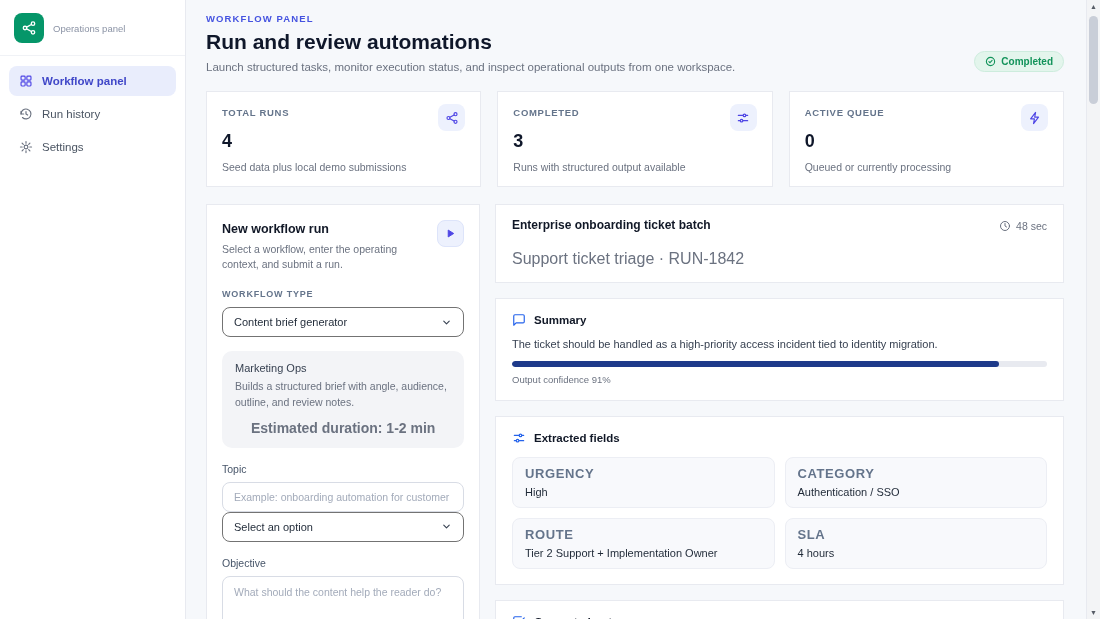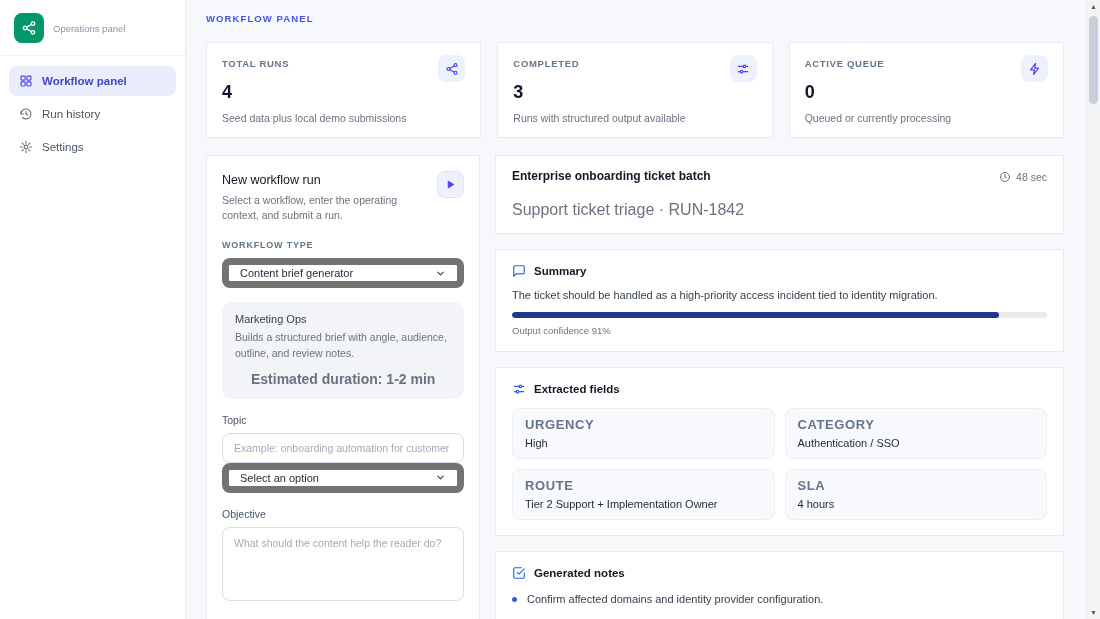--- a/index.html
+++ b/index.html
@@ -37,26 +37,26 @@
   .icon-box { width:27px; height:27px; border-radius:8px; background:#edf1fd; display:flex; align-items:center; justify-content:center; }
   .icon-box svg { width:14px; height:14px; stroke:#4f46e5; }
   .stat-value { font-size:18px; font-weight:700; color:#0f172a; margin-top:0px; }
   .stat-desc { font-size:10.5px; color:#6b7280; margin-top:9px; }
 
   .columns { display:grid; grid-template-columns:274px 1fr; gap:15px; margin-top:17px; align-items:start; }
 
   
   .form-card { padding:15px 15px 18px; }
   .form-head { display:flex; justify-content:space-between; align-items:flex-start; }
-  .form-title { font-size:12.5px; font-weight:400; color:#111827; margin-top:2px; }
+  .form-title { font-size:12.5px; font-weight:700; color:#111827; margin-top:2px; }
   .form-desc { font-size:10.5px; color:#6b7280; line-height:1.45; margin-top:6px; width:200px; }
   .play-btn { width:27px; height:27px; border-radius:8px; background:#edf1fd; border:1px solid #dde4fa; display:flex; align-items:center; justify-content:center; cursor:pointer; flex-shrink:0; }
   .play-btn svg { width:11px; height:11px; }
   .field-eyebrow { font-size:9px; font-weight:700; letter-spacing:0.8px; color:#64748b; margin-top:17px; margin-bottom:8px; }
-  .select { height:30px; border:7px solid #737373; border-radius:8px; background:#fff; display:flex; align-items:center; justify-content:space-between; padding:0 11px; font-size:11px; color:#1f2937; cursor:pointer; }
+  .select { height:30px; border:1px solid #737373; border-radius:8px; background:#fff; display:flex; align-items:center; justify-content:space-between; padding:0 11px; font-size:11px; color:#1f2937; cursor:pointer; }
   .select svg { width:11px; height:11px; stroke:#374151; }
   .info-box { background:#f3f4f7; border-radius:10px; padding:11px 13px 12px; margin-top:14px; }
   .info-team { font-size:11px; font-weight:500; color:#374151; }
   .info-desc { font-size:10.5px; color:#6b7280; line-height:1.5; margin-top:5px; }
   .info-duration { font-size:14px; font-weight:700; color:#6b7280; margin-top:9px;margin-left:16px; }
   .field-label { font-size:10.5px; color:#475569; margin-top:15px; margin-bottom:7px; }
   .text-input { width:100%; height:30px; border:1px solid #d8dce5; border-radius:8px; padding:0 11px; font-size:10.5px; color:#1f2937; font-family:inherit; outline:none; }
   .text-input::placeholder { color:#a3abba; }
   .textarea-wrap { position:relative; }
   textarea.text-area { width:100%; height:74px; border:1px solid #d8dce5; border-radius:8px; padding:9px 11px; font-size:10.5px; color:#1f2937; font-family:inherit; resize:none; outline:none; }
@@ -136,20 +136,33 @@
           <path d="M12 2.5v3M12 18.5v3M2.5 12h3M18.5 12h3M5.3 5.3l2.1 2.1M16.6 16.6l2.1 2.1M18.7 5.3l-2.1 2.1M7.4 16.6l-2.1 2.1"></path>
         </svg>
         <span>Settings</span>
       </div>
     </nav>
   </aside>
 
   <main class="main">
 
     <div class="eyebrow">WORKFLOW PANEL</div>
+    <div class="header-row">
+      <div>
+        <h1 class="page-title">Run and review automations</h1>
+        <div class="page-sub">Launch structured tasks, monitor execution status, and inspect operational outputs from one workspace.</div>
+      </div>
+      <div class="badge">
+        <svg viewBox="0 0 24 24" fill="none" stroke="#12935a" stroke-width="2.4" stroke-linecap="round" stroke-linejoin="round">
+          <circle cx="12" cy="12" r="9"></circle>
+            <path d="M8.5 12.3l2.4 2.4 4.6-5"></path>
+        </svg>
+        <span>Completed</span>
+      </div>
+    </div>
 
     <div class="stats">
       <div class="card stat-card">
         <div class="stat-top">
           <span class="stat-label">TOTAL RUNS</span>
           <span class="icon-box">
             <svg viewBox="0 0 24 24" fill="none" stroke-width="2" stroke-linecap="round" stroke="#4f46e5">
               <circle cx="6" cy="12" r="2.6"></circle>
                 <circle cx="18" cy="5.5" r="2.6"></circle>
                 <circle cx="18" cy="18.5" r="2.6"></circle>

